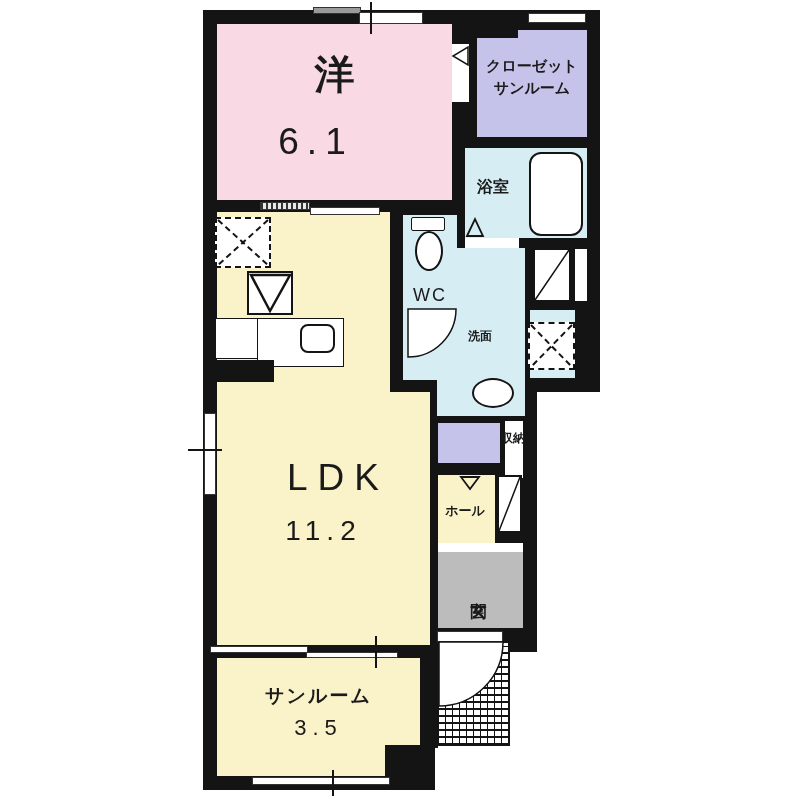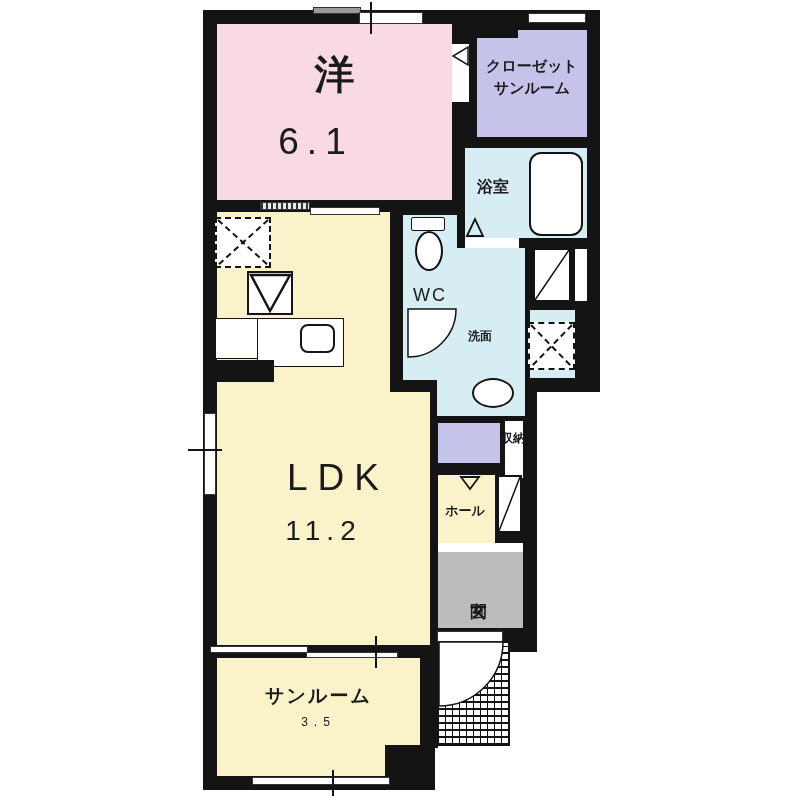--- a/index.html
+++ b/index.html
@@ -125,15 +125,15 @@
   <div class="label" style="left:403px;top:258px;width:54px;font-size:18px;letter-spacing:2px;margin-top:28px;">WC</div>
   <div class="label" style="left:428px;top:330px;width:104px;font-size:12px;font-weight:bold;font-family:Liberation Serif, serif;">洗面</div>
   <div class="label" style="left:438px;top:432px;width:62px;font-size:12px;font-weight:bold;padding-left:44px;">収納</div>
   <div class="label" style="left:434px;top:504px;width:62px;font-size:13px;font-weight:bold;">ホール</div>
   <div class="label vert" style="left:470px;top:560px;height:62px;font-size:16px;font-weight:bold;letter-spacing:3px;">玄関</div>
 
   <div class="label" style="left:217px;top:458px;width:242px;font-size:37px;letter-spacing:10px;">LDK</div>
   <div class="label" style="left:217px;top:516px;width:213px;font-size:28px;letter-spacing:6px;">11.2</div>
 
   <div class="label" style="left:217px;top:686px;width:203px;font-size:19px;font-weight:bold;letter-spacing:2px;">サンルーム</div>
-  <div class="label" style="left:217px;top:716px;width:203px;font-size:12px;letter-spacing:6px;">3.5</div>
+  <div class="label" style="left:217px;top:716px;width:203px;font-size:22px;letter-spacing:6px;">3.5</div>
 
 </div>
 
 </body></html>

